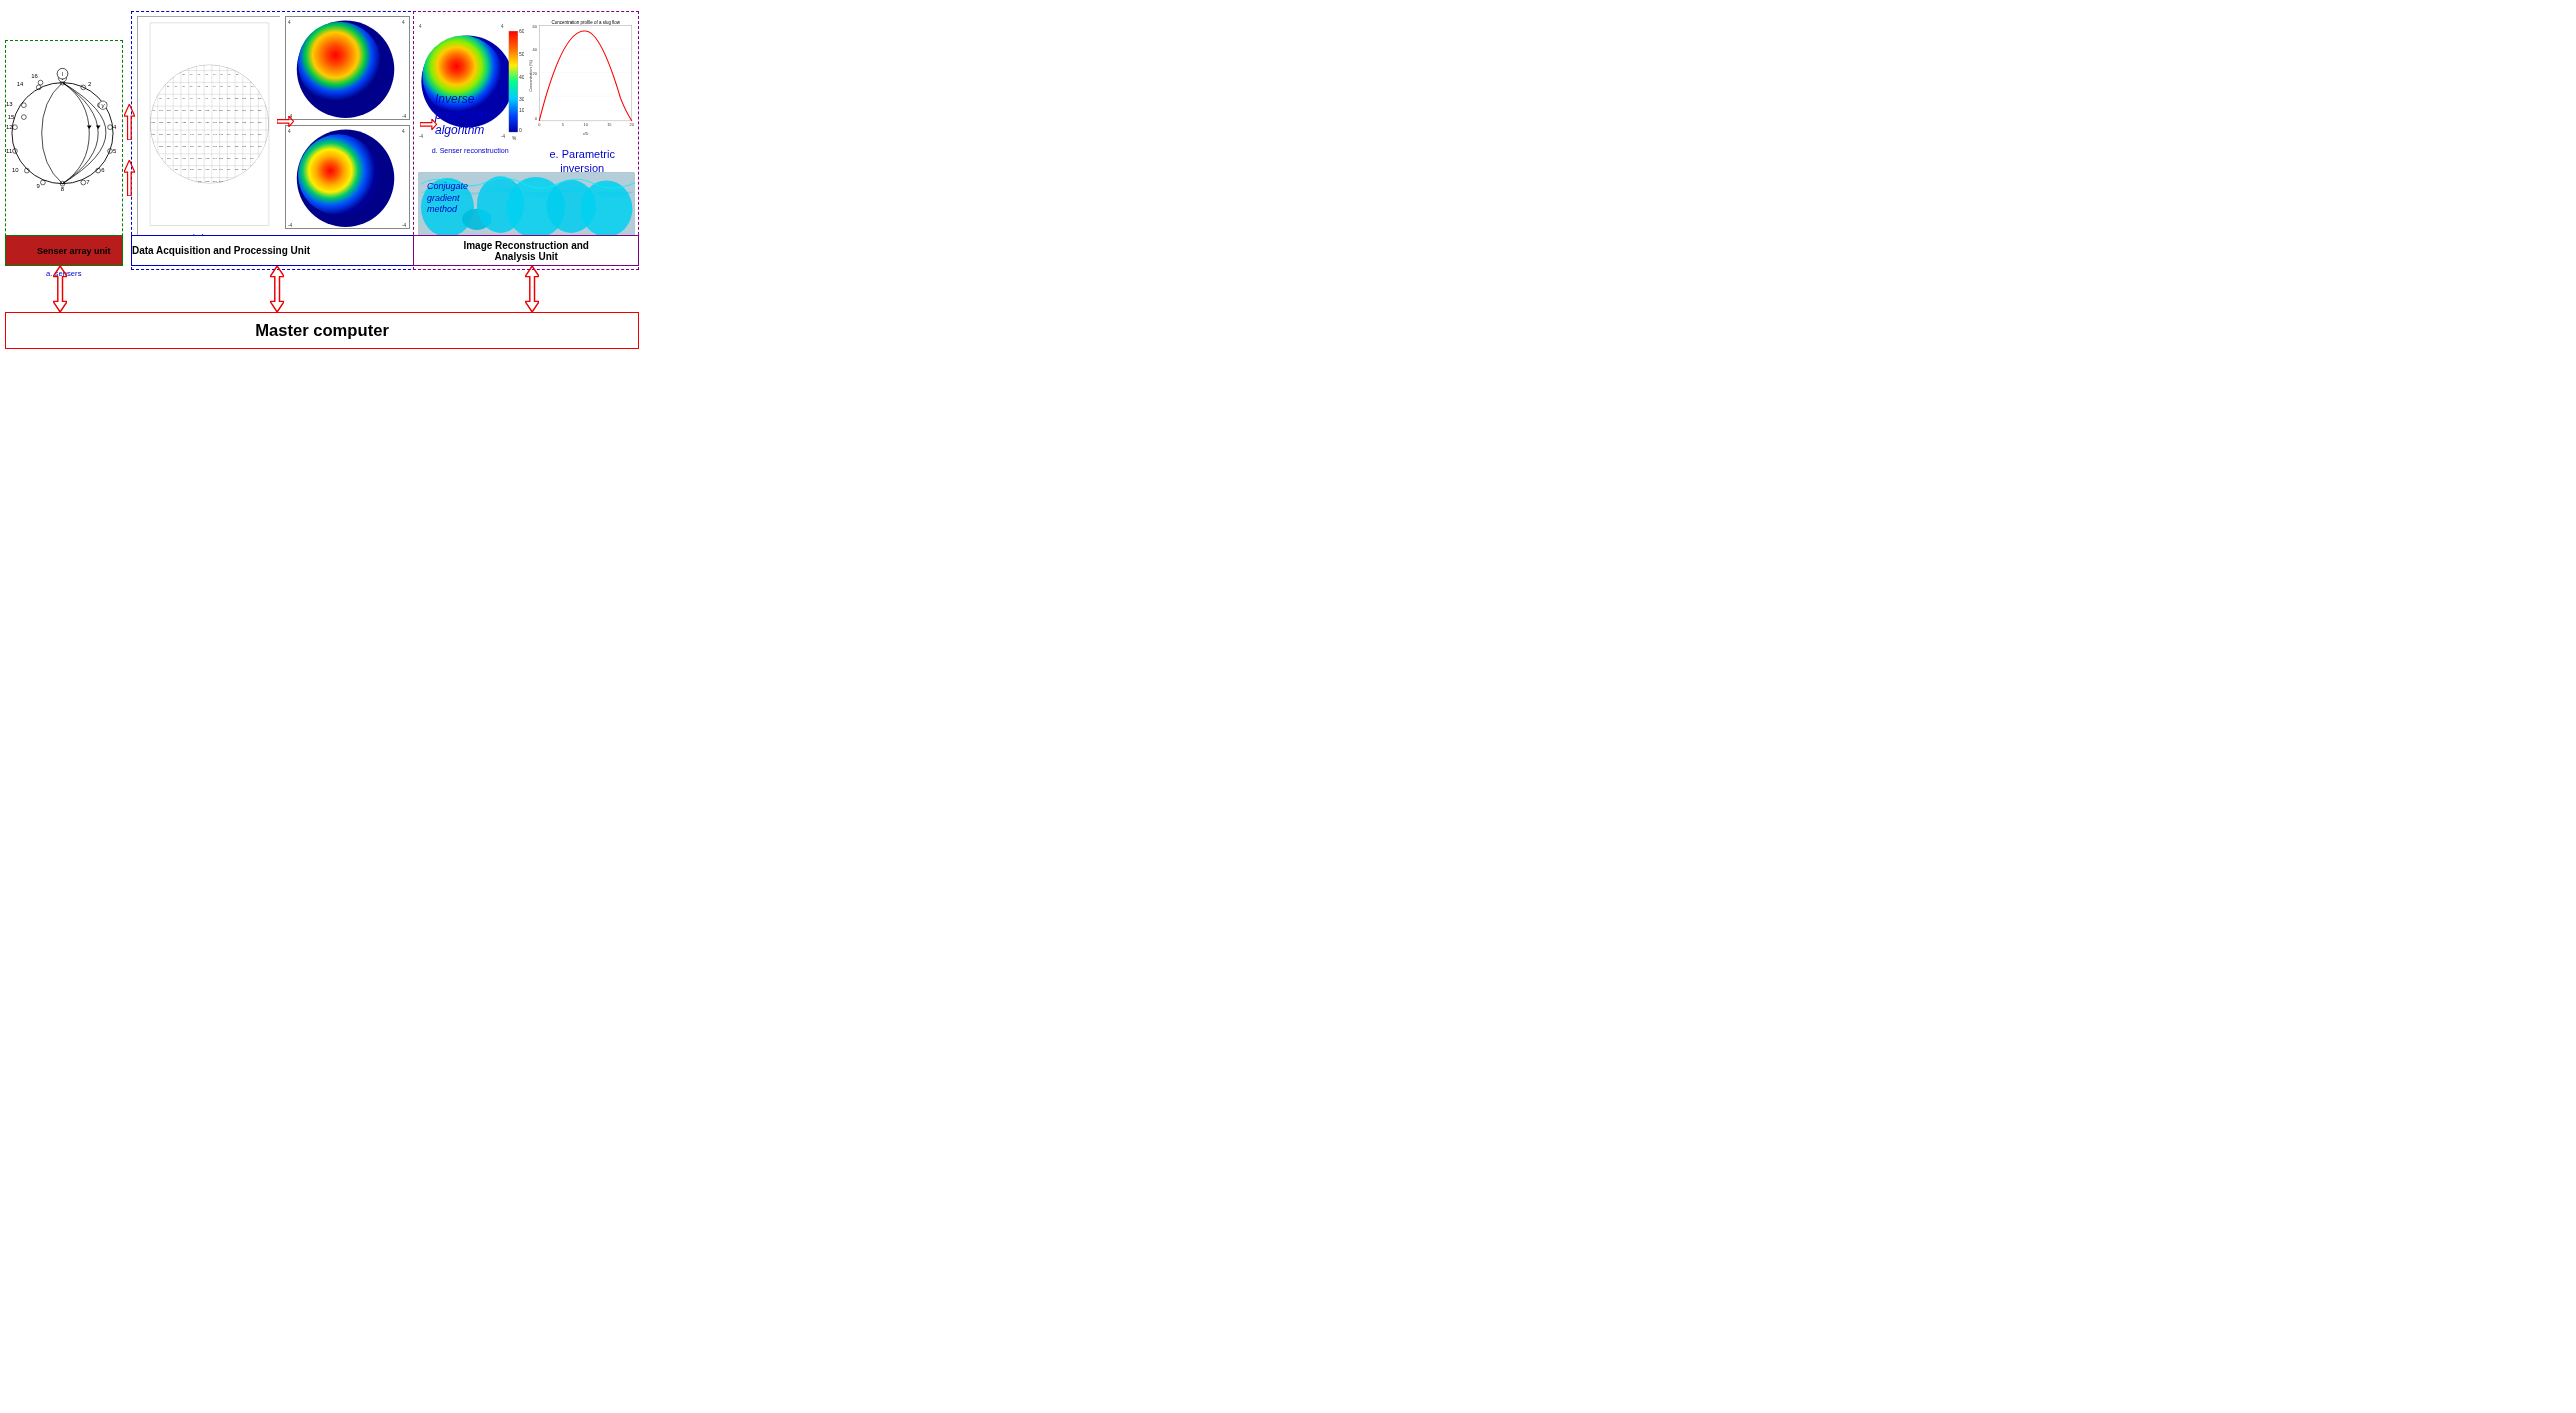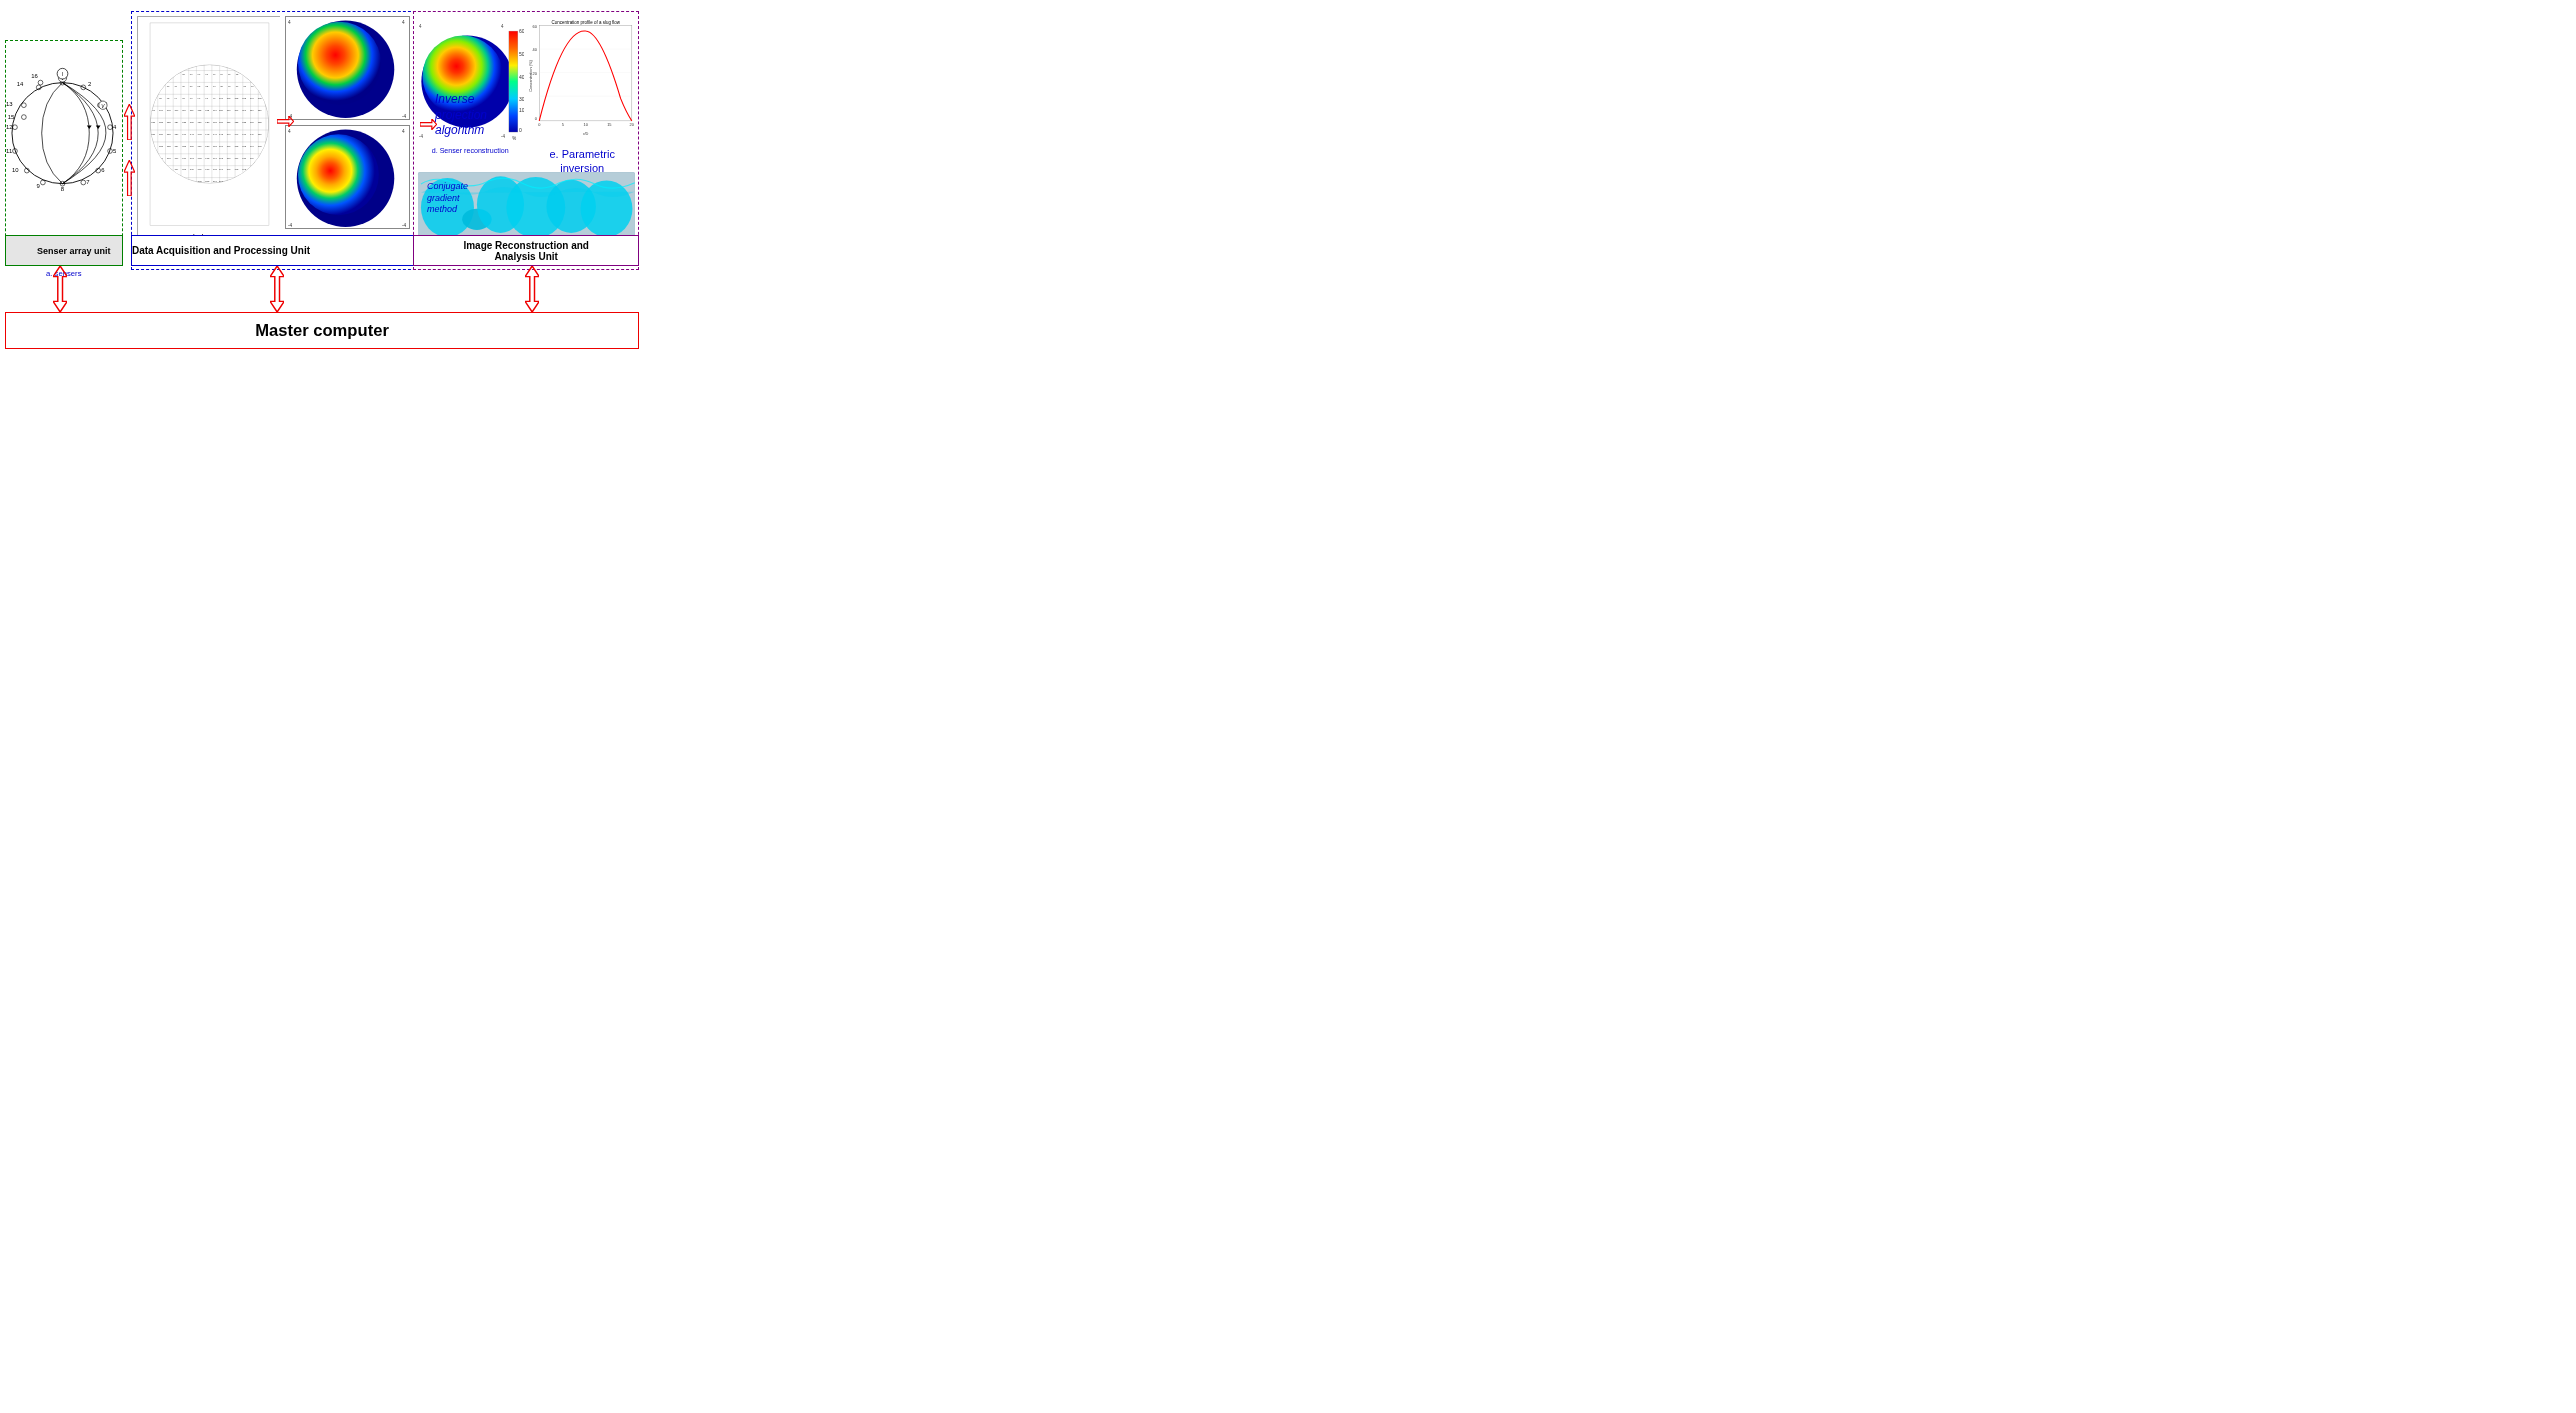--- a/index.html
+++ b/index.html
@@ -44,21 +44,21 @@
     .sensor-unit-box {
       position: absolute;
       left: 4.8px;
       bottom: 88px;
       width: 118px;
       height: 31px;
       border: 1.8px solid #008000;
       display: flex;
       align-items: center;
       justify-content: center;
-      background: #e5e5e5;
+      background: #b91c1c;
       padding-left: 20px;
     }
     .sensor-unit-label {
       font-size: 9px;
       font-weight: bold;
       color: #000;
       text-align: center;
     }
 
     .data-acquisition-box {

